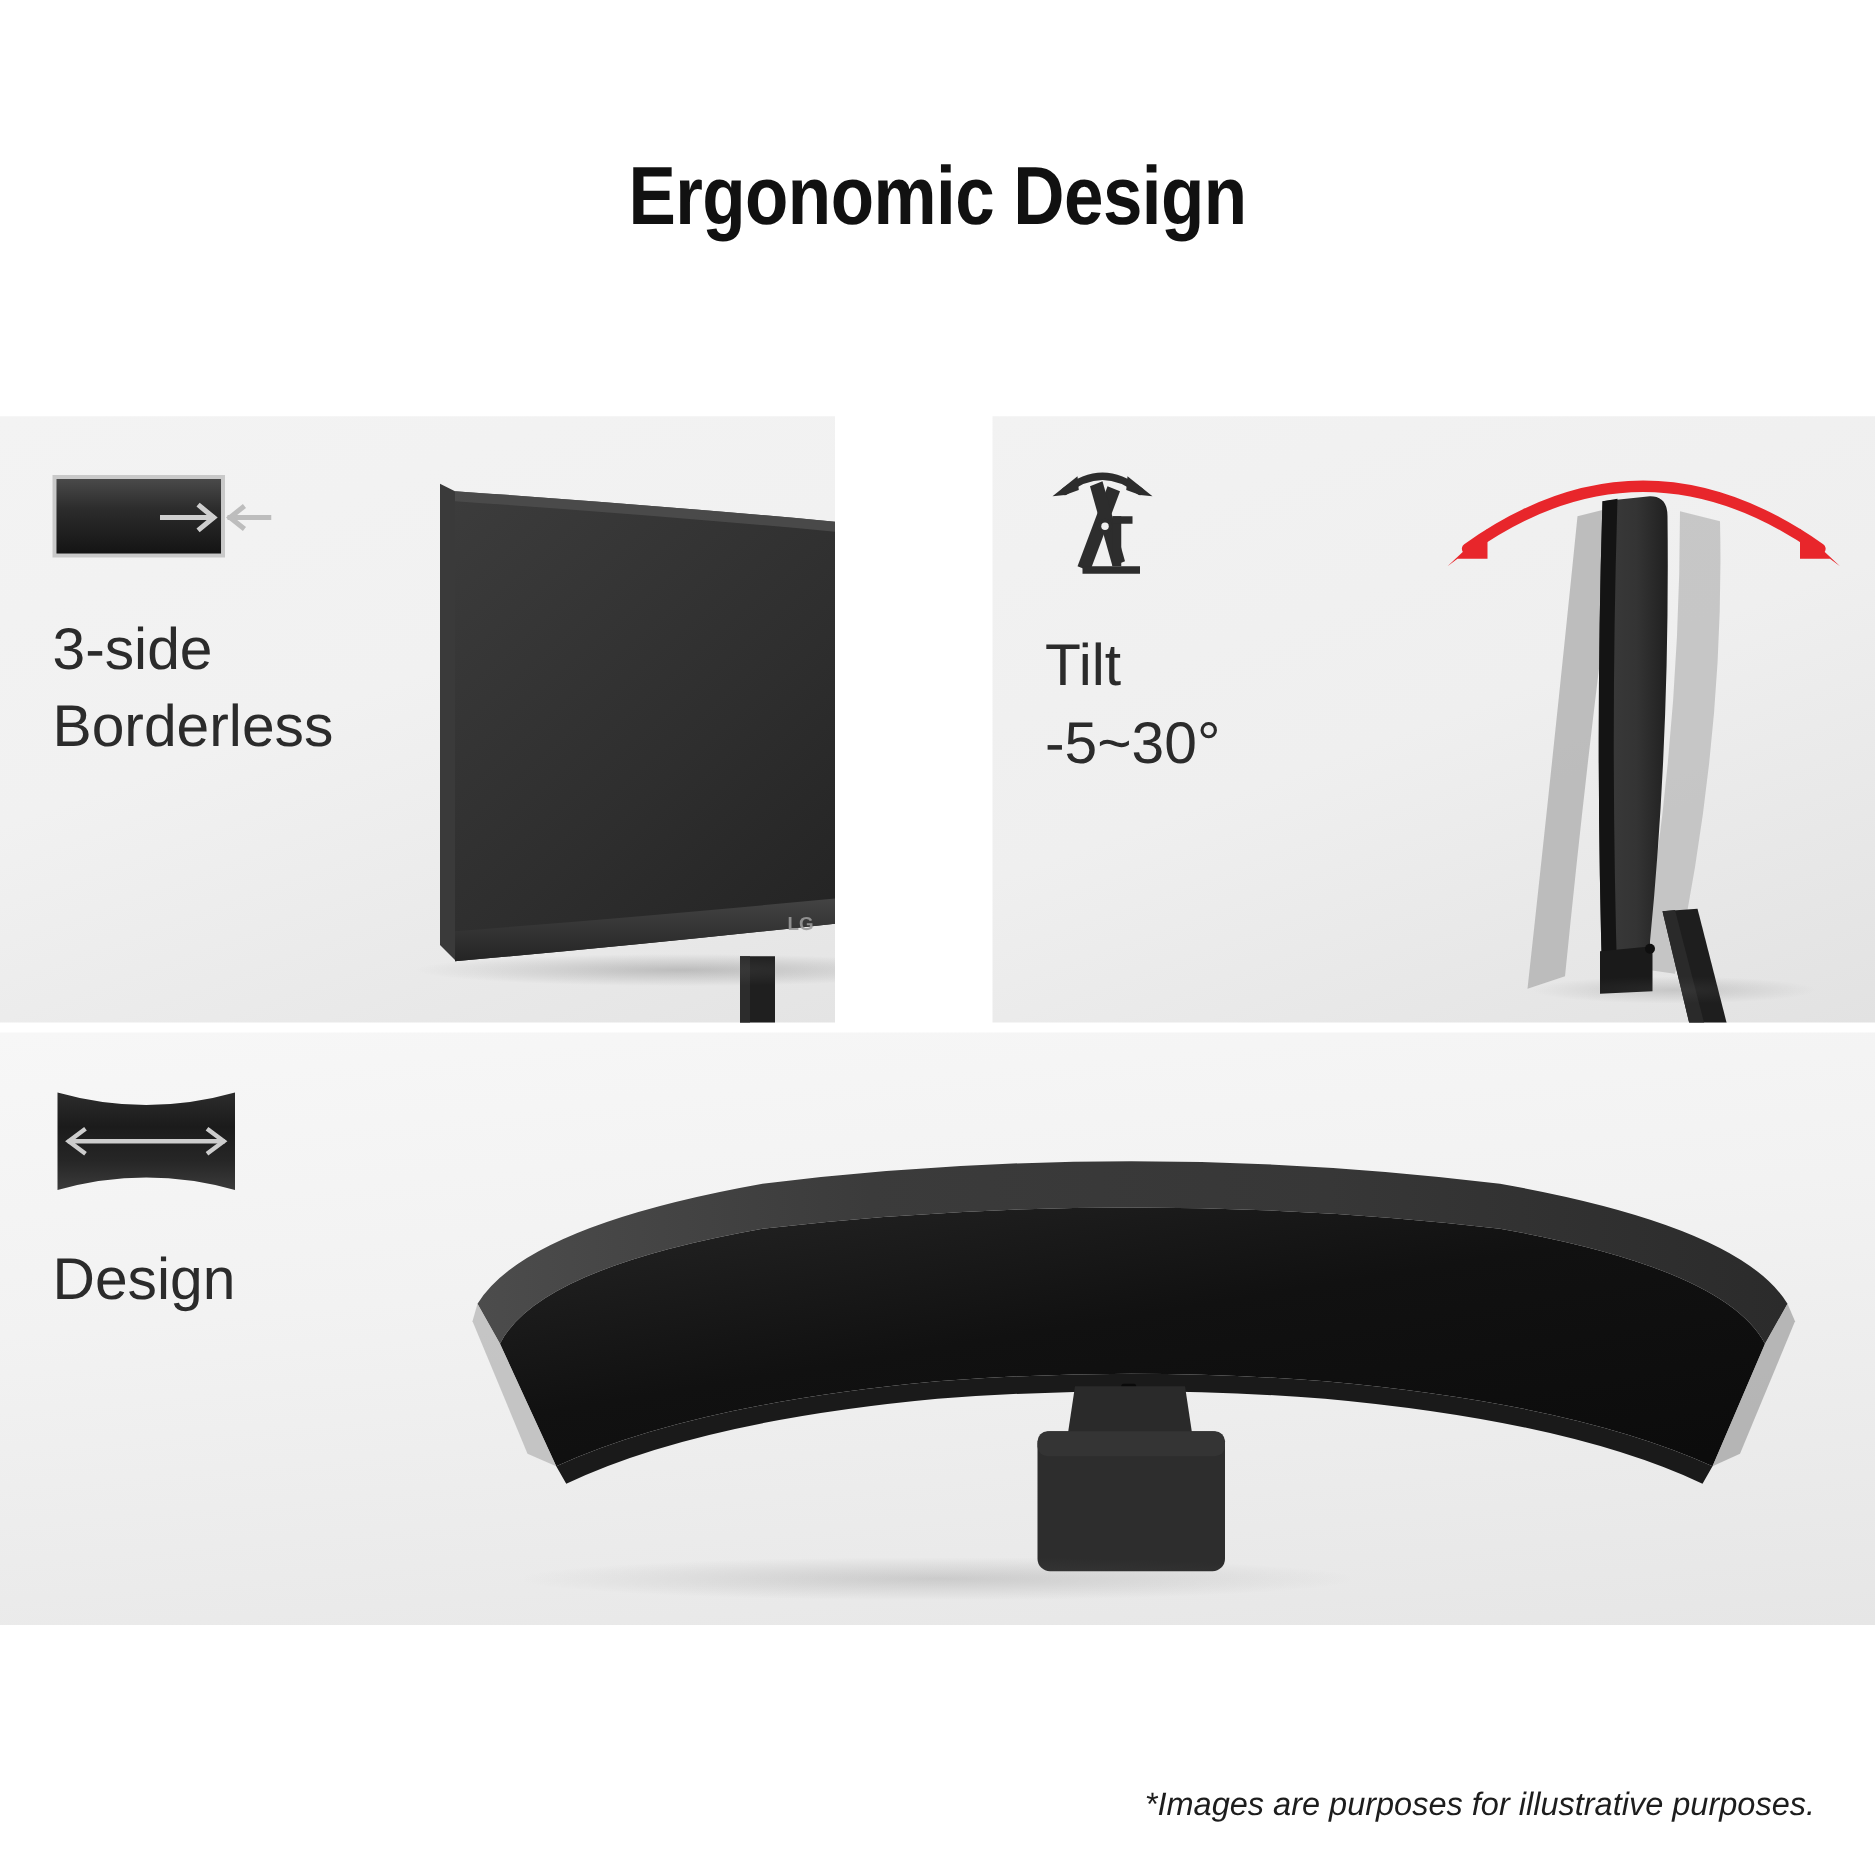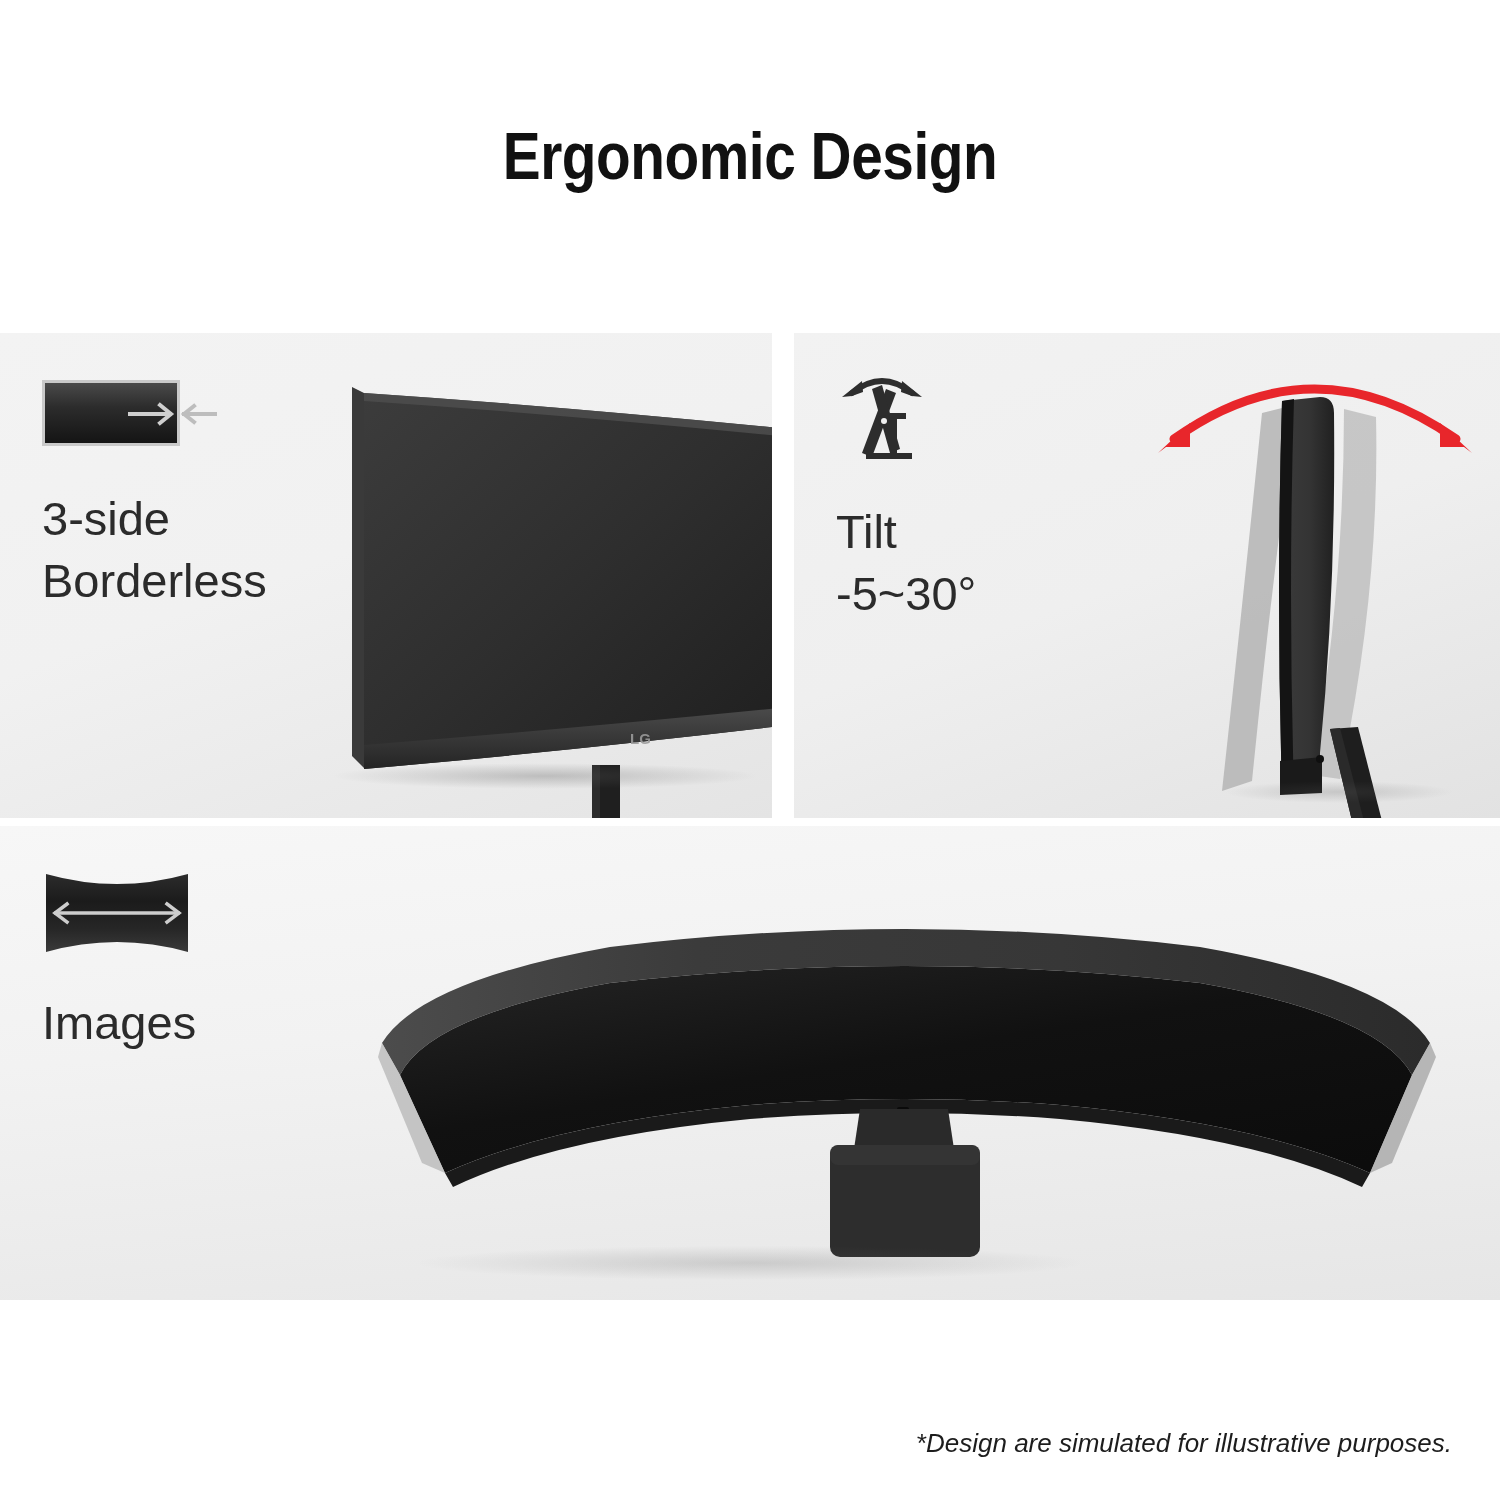--- a/index.html
+++ b/index.html
@@ -21,21 +21,21 @@
     transform:scaleX(0.86);
     transform-origin:center top;
     white-space:nowrap;
   }
   
   .panel{
     position:absolute;
     overflow:hidden;
   }
   #panel-borderless{
-    left:0;top:333px;width:772px;height:485px;
+    left:0;top:333px;width:668px;height:485px;
     background:linear-gradient(160deg,#f3f3f3 0%,#f1f1f1 45%,#e4e4e4 100%);
   }
   #panel-tilt{
     left:794px;top:333px;width:706px;height:485px;
     background:linear-gradient(160deg,#f2f2f2 0%,#efefef 50%,#e2e2e2 100%);
   }
   #panel-curved{
     left:0;top:826px;width:1500px;height:474px;
     background:linear-gradient(175deg,#f7f7f7 0%,#f2f2f2 40%,#e6e6e6 100%);
   }
@@ -252,16 +252,16 @@
 
       <path d="M4,2 Q75,22 146,2 L146,80 Q75,60 4,80 Z" fill="url(#curvIcon)"></path>
 
       <g stroke="#cdcdcd" stroke-width="3.5" fill="none" stroke-linecap="square">
         <line x1="14" y1="41" x2="136" y2="41"></line>
         <polyline points="25,32 13,41 25,50"></polyline>
         <polyline points="125,32 137,41 125,50"></polyline>
       </g>
     </svg>
   </div>
-  <div class="label">Images</div>
-</div>
-
-<div class="footnote">*Design are simulated for illustrative purposes.</div>
+  <div class="label">Design</div>
+</div>
+
+<div class="footnote">*Images are purposes for illustrative purposes.</div>
 
 </body></html>

